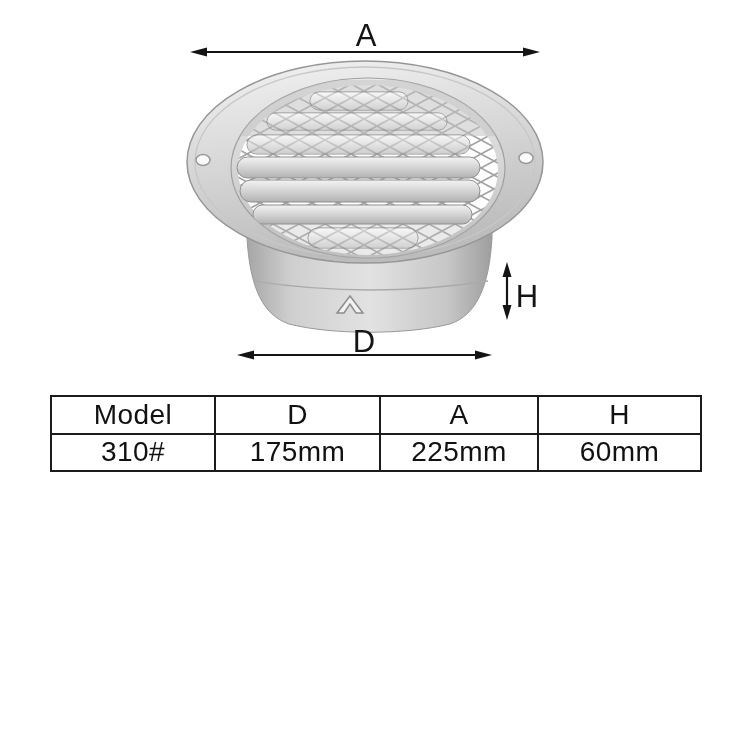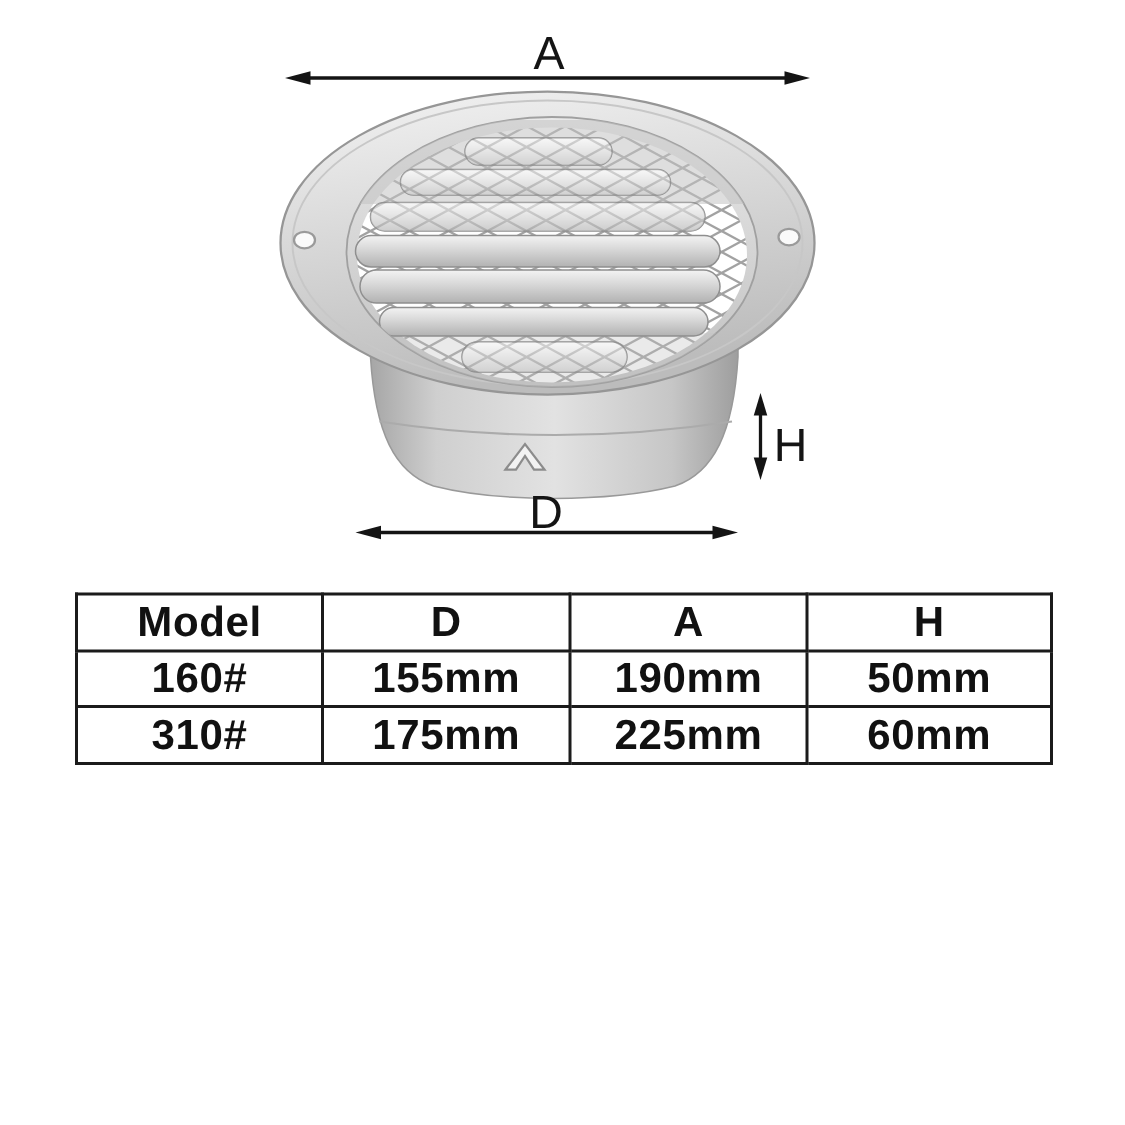--- a/index.html
+++ b/index.html
@@ -13,21 +13,21 @@
     font-family:"Liberation Sans", sans-serif;
     font-size:31px;fill:#141414;font-weight:400;
   }
   .table-wrap{position:absolute;left:50px;top:395px;width:650px;}
   table.spec{
     border-collapse:collapse;width:100%;table-layout:fixed;background:#ffffff;
   }
   table.spec th, table.spec td{
     border:2px solid #1b1b1b;
     text-align:center;vertical-align:middle;
-    font-size:28px;font-weight:700;color:#111111;
+    font-size:28px;font-weight:400;color:#111111;
     height:35.5px;padding:0;line-height:1;letter-spacing:0.4px;
   }
 </style>
 </head>
 <body>
 
 <div class="diagram">
 <svg width="750" height="392" viewBox="0 0 750 392">
   <defs>
     <linearGradient id="gFlange" x1="0" y1="0" x2="0.25" y2="1">
@@ -132,26 +132,20 @@
     <thead>
       <tr>
         <th>Model</th>
         <th>D</th>
         <th>A</th>
         <th>H</th>
       </tr>
     </thead>
     <tbody>
         <tr>
-          <td>160#</td>
-          <td>155mm</td>
-          <td>190mm</td>
-          <td>50mm</td>
-        </tr>
-        <tr>
           <td>310#</td>
           <td>175mm</td>
           <td>225mm</td>
           <td>60mm</td>
         </tr>
       </tbody>
   </table>
 </div>
 
 </body></html>

